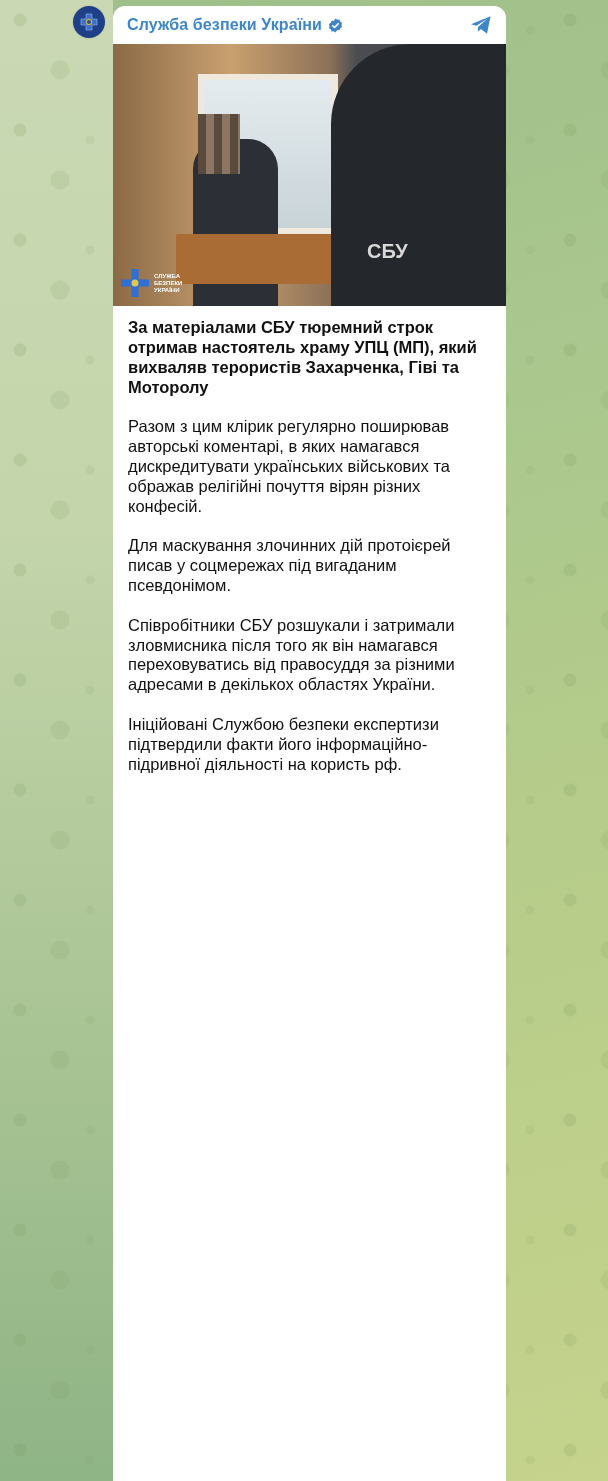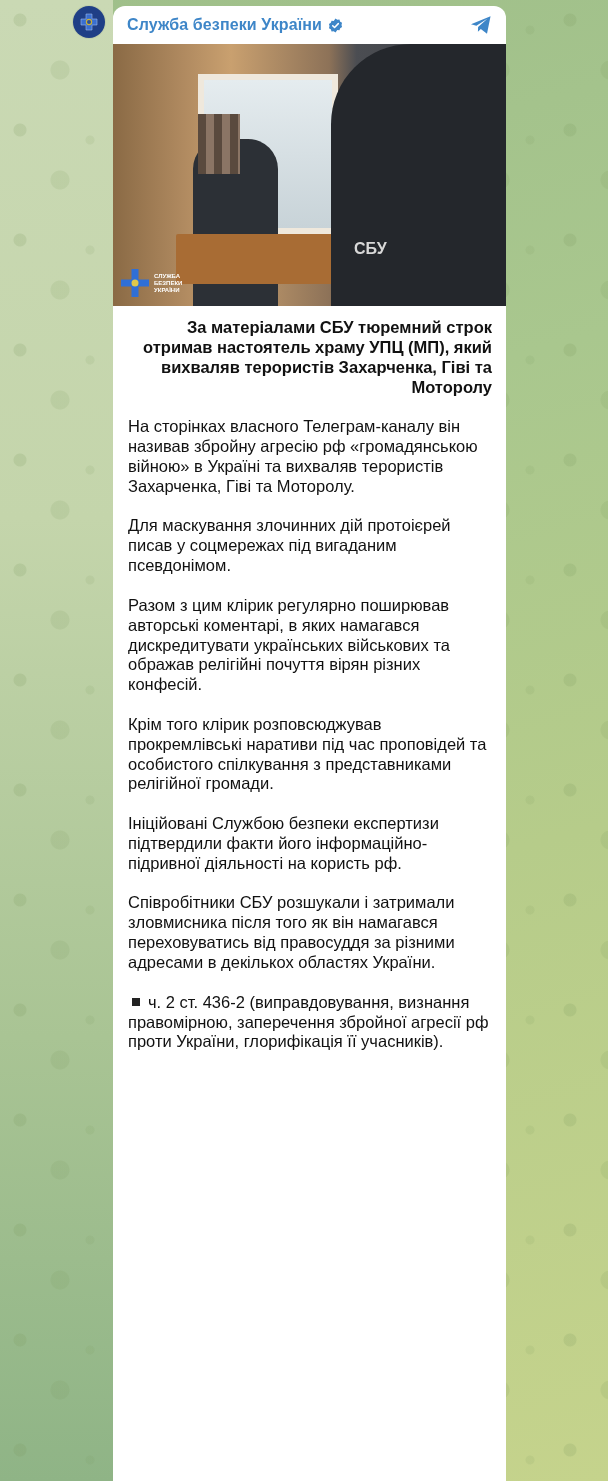--- a/index.html
+++ b/index.html
@@ -58,32 +58,32 @@
   }
   .photo .lectern {
     position: absolute; left: 63px; top: 190px; width: 170px; height: 50px;
     background: #a86c34; border-radius: 2px;
   }
   .photo .officer {
     position: absolute; left: 218px; top: 0; width: 180px; height: 262px;
     background: #24272c; border-radius: 80px 0 0 0;
   }
   .photo .patch {
-    position: absolute; left: 241px; top: 196px; width: 55px; height: 26px;
-    color: #d8d8d8; font-weight: bold; font-size: 16px;
+    position: absolute; left: 254px; top: 196px; width: 55px; height: 26px;
+    color: #d8d8d8; font-weight: bold; font-size: 20px;
   }
   .photo .watermark {
     position: absolute; left: 8px; top: 225px; display: flex; align-items: center; gap: 5px;
   }
   .photo .wm-text { color: #ffffff; font-size: 6px; font-weight: bold; line-height: 7px; width: 40px; }
   .content {
     padding: 12px 14px 0 15px;
     font-size: 16.5px; line-height: 19.85px; color: #111111;
   }
-  .title { font-weight: bold; margin-bottom: 19.85px; text-align: right; }
+  .title { font-weight: bold; margin-bottom: 19.85px; }
   .para { margin-bottom: 19.85px; white-space: normal; }
   .bullet { display: block; }
   .bullet-mark {
     display: inline-block; width: 8px; height: 8px; background: #222; margin: 0 8px 2px 4px;
     vertical-align: middle;
   }
 </style>
 </head>
 <body>
 
@@ -125,25 +125,20 @@
       <svg width="28" height="28" viewBox="0 0 24 24">
         <path d="M9 0h6v9h9v6h-9v9H9v-9H0V9h9z" fill="#2f6fd6"></path>
         <circle cx="12" cy="12" r="3" fill="#e0c84a"></circle>
       </svg>
       <span class="wm-text">СЛУЖБА БЕЗПЕКИ УКРАЇНИ</span>
     </div>
   </div>
 
   <div class="content">
     <div class="title">За матеріалами СБУ тюремний строк отримав настоятель храму УПЦ (МП), який вихваляв терористів Захарченка, Гіві та Моторолу</div>
-    <div class="para">На сторінках власного Телеграм-каналу він називав збройну агресію рф «громадянською війною» в Україні та вихваляв терористів Захарченка, Гіві та Моторолу.</div>
+    <div class="para">Разом з цим клірик регулярно поширював авторські коментарі, в яких намагався дискредитувати українських військових та ображав релігійні почуття вірян різних конфесій.</div>
     <div class="para">Для маскування злочинних дій протоієрей писав у соцмережах під вигаданим псевдонімом.</div>
-    <div class="para">Разом з цим клірик регулярно поширював авторські коментарі, в яких намагався дискредитувати українських військових та ображав релігійні почуття вірян різних конфесій.</div>
-    <div class="para">Крім того клірик розповсюджував прокремлівські наративи під час проповідей та особистого спілкування з представниками релігійної громади.</div>
+    <div class="para">Співробітники СБУ розшукали і затримали зловмисника після того як він намагався переховуватись від правосуддя за різними адресами в декількох областях України.</div>
     <div class="para">Ініційовані Службою безпеки експертизи підтвердили факти його інформаційно-підривної діяльності на користь рф.</div>
-    <div class="para">Співробітники СБУ розшукали і затримали зловмисника після того як він намагався переховуватись від правосуддя за різними адресами в декількох областях України.</div>
     <div class="para">
-      <span class="bullet">
-        <span class="bullet-mark"></span><span>ч. 2 ст. 436-2 (виправдовування, визнання правомірною, заперечення збройної агресії рф проти України, глорифікація її учасників).</span>
-      </span>
     </div>
   </div>
 </div>
 
 </body></html>

